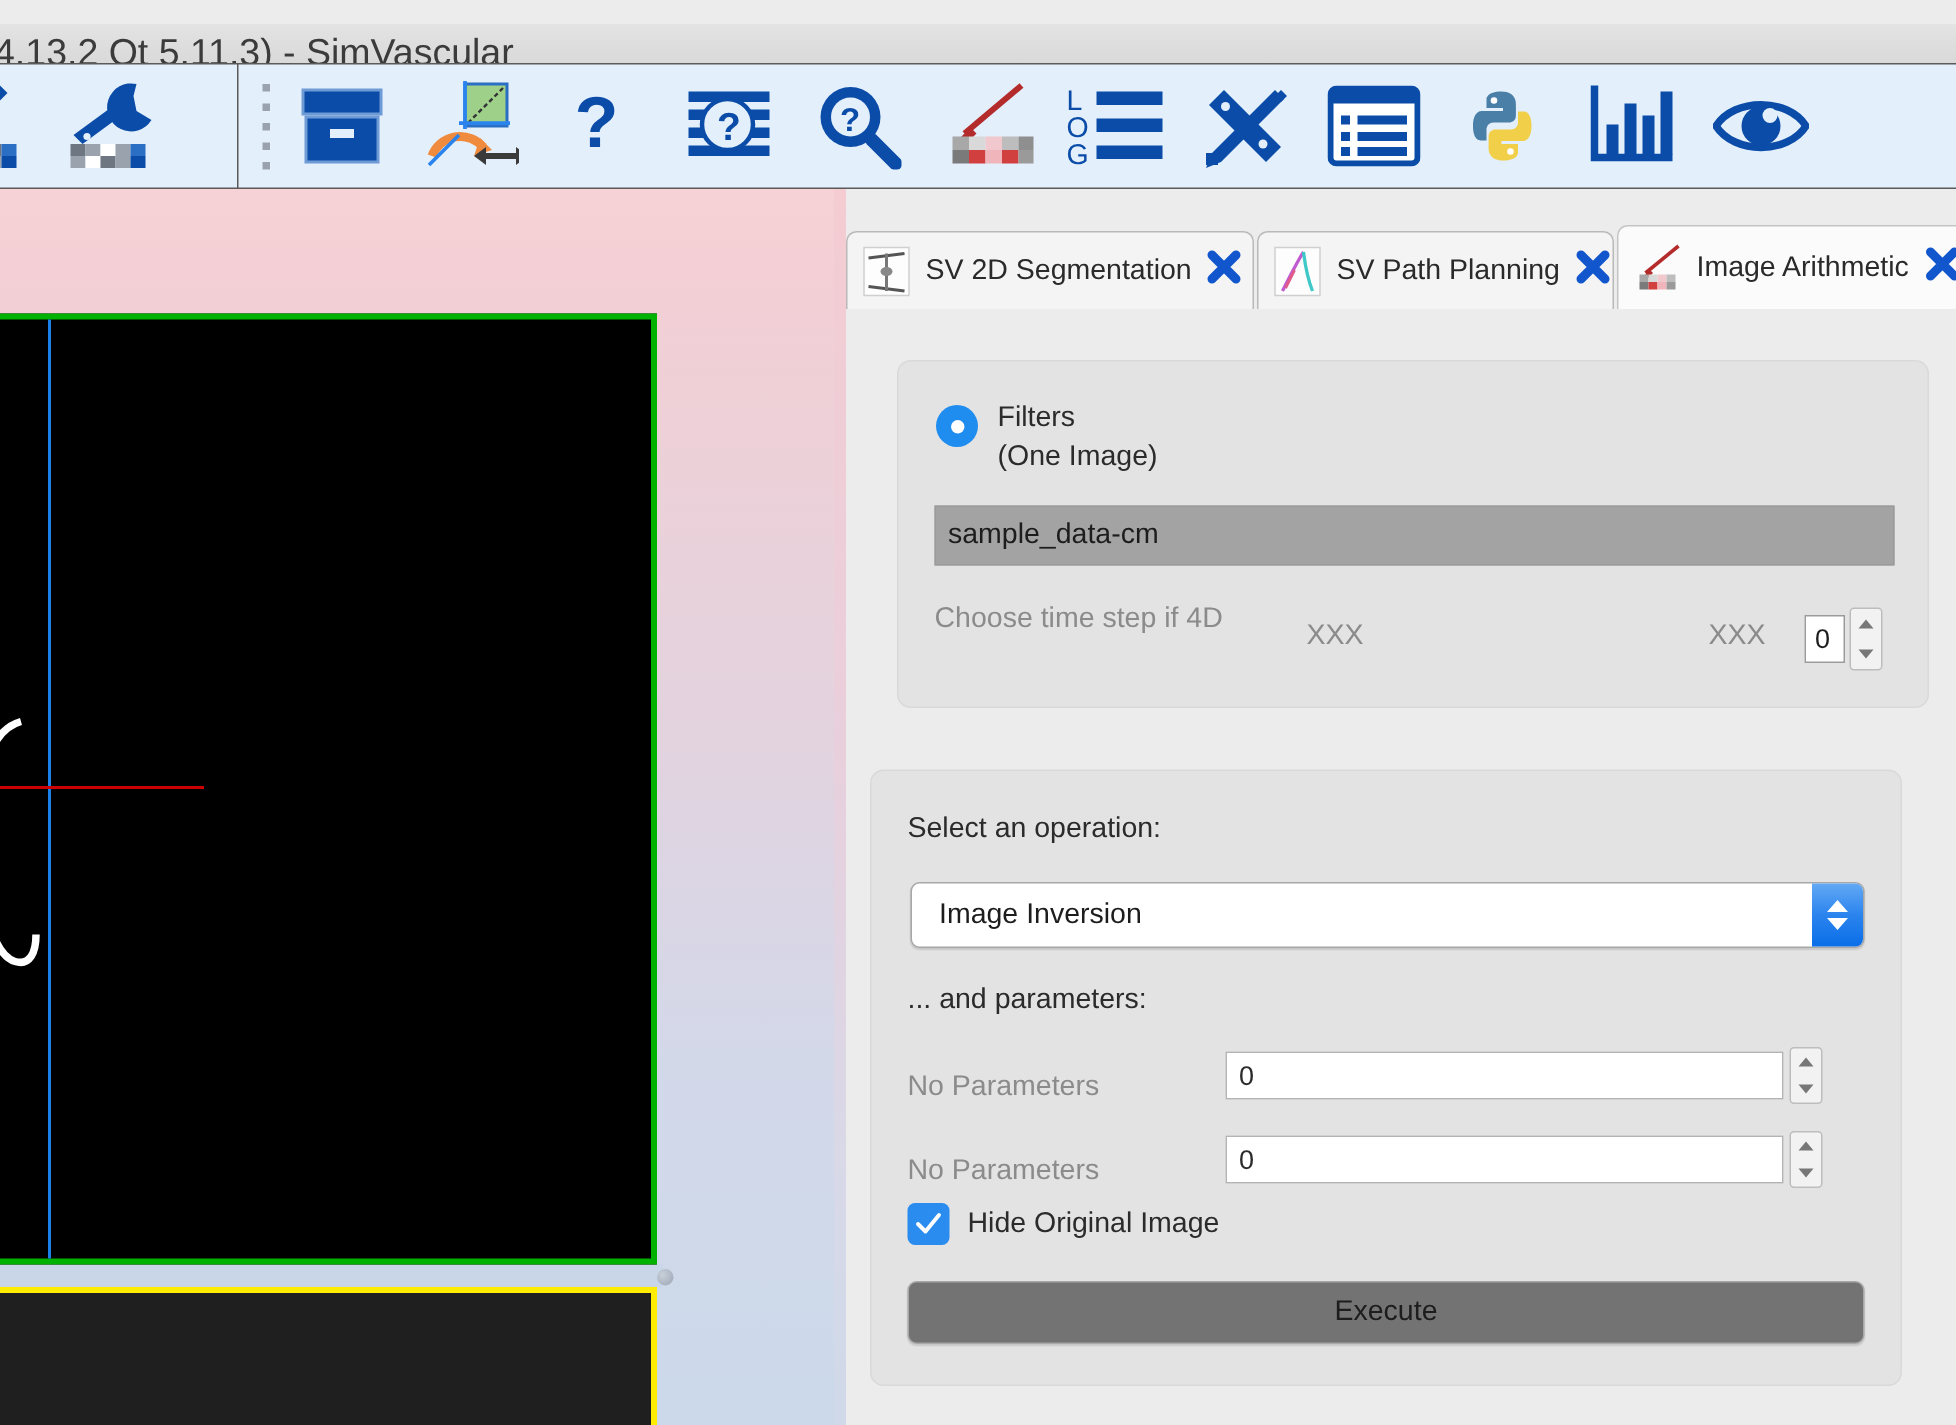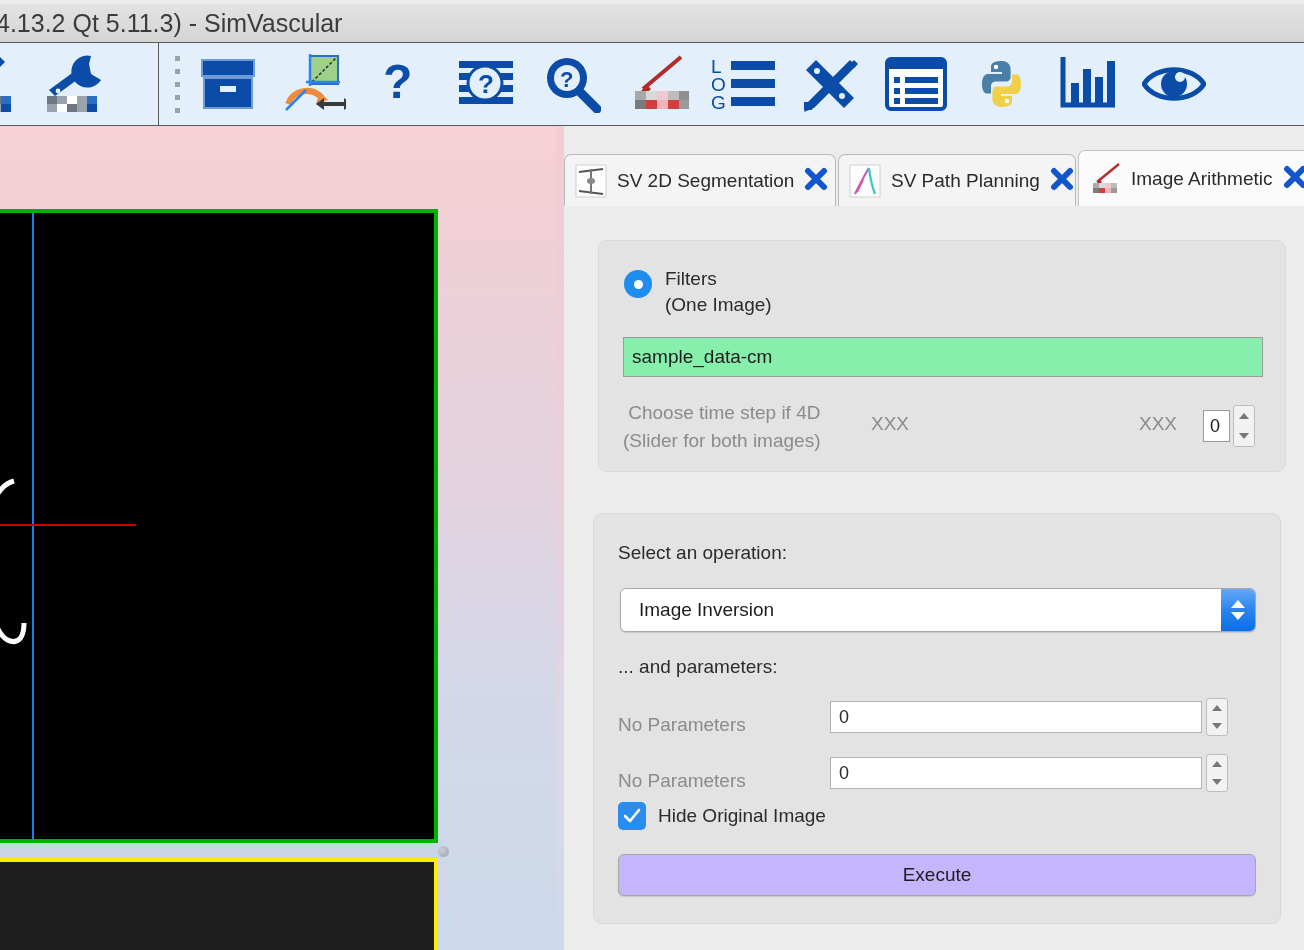--- a/index.html
+++ b/index.html
@@ -6,21 +6,21 @@
     margin: 0; padding: 0;
     width: 1304px; height: 950px;
     overflow: hidden;
     font-family: "Liberation Sans", sans-serif;
     background: #ececec;
   }
   #app { position: relative; width: 1304px; height: 950px; }
 
   
   .titlebar {
-    position: absolute; left: 0; top: 4px; width: 1304px; height: 41px;
+    position: absolute; left: 0; top: 16px; width: 1304px; height: 41px;
     background: linear-gradient(to bottom, #e3e3e3 0%, #d4d4d4 100%);
     border-bottom: 1px solid #9a9a9a;
     box-sizing: border-box;
   }
   .title-text {
     position: absolute; left: -4px; top: 5px;
     font-size: 25px; color: #3b3b3b; white-space: nowrap;
     letter-spacing: 0px;
   }
 
@@ -129,21 +129,21 @@
 
   
   .groupbox {
     position: absolute;
     background: #e3e3e3;
     border: 1px solid #d9d9d9;
     border-radius: 9px;
     box-sizing: border-box;
   }
   #group-source { left: 598px; top: 240px; width: 688px; height: 232px; }
-  #group-op     { left: 593px; top: 513px; width: 688px; height: 411px; }
+  #group-op     { left: 580px; top: 513px; width: 688px; height: 411px; }
 
   .radio-row { position: absolute; left: 25px; top: 25px; display: flex; gap: 196px; }
   .radio-item { display: flex; align-items: flex-start; gap: 13px; }
   .radio-outer {
     width: 28px; height: 28px; border-radius: 50%;
     box-sizing: border-box; flex: 0 0 auto; margin-top: 4px;
   }
   .radio-outer.on {
     background: #1f8cf0;
     display: flex; align-items: center; justify-content: center;
@@ -152,21 +152,21 @@
     content: ""; width: 9px; height: 9px; border-radius: 50%; background: #fff;
   }
   .radio-outer.off {
     background: #fdfdfd; border: 1px solid #9d9d9d;
   }
   .radio-labels { line-height: 26px; }
   .radio-labels div { font-size: 19px; color: #2b2b2b; white-space: nowrap; }
 
   .text-input {
     position: absolute; left: 24px; top: 96px; width: 640px; height: 40px;
-    background: #86efac; border: 1px solid #9b9b9b;
+    background: #a3a3a3; border: 1px solid #9b9b9b;
     box-sizing: border-box;
     font-size: 19px; color: #1d1d1d;
     display: flex; align-items: center; padding-left: 8px;
   }
 
   .hint-block { position: absolute; left: 24px; top: 158px; line-height: 28px; }
   .hint-block div { font-size: 19px; color: #8b8b8b; white-space: nowrap; text-align: right; }
 
   .xxx-a { position: absolute; left: 272px; top: 172px; font-size: 19px; color: #8b8b8b; }
   .xxx-b { position: absolute; left: 540px; top: 172px; font-size: 19px; color: #8b8b8b; }
@@ -231,21 +231,21 @@
   .check-row { position: absolute; left: 24px; top: 288px; display: flex; align-items: center; gap: 12px; }
   .checkbox {
     width: 28px; height: 28px; border-radius: 5px; background: #2b8cf0;
     display: flex; align-items: center; justify-content: center;
   }
   .checkbox svg { display: block; }
   .check-label { font-size: 19px; color: #2b2b2b; text-align: right; }
 
   .exec-btn {
     position: absolute; left: 24px; top: 340px; width: 638px; height: 42px;
-    background: #c4b5fd; border: 1px solid #a8a8a8; border-radius: 6px;
+    background: #737373; border: 1px solid #a8a8a8; border-radius: 6px;
     box-sizing: border-box;
     display: flex; align-items: center; justify-content: center;
     font-size: 19px; color: #1d1d1d;
     box-shadow: 0 1px 1px rgba(0,0,0,0.12);
   }
 </style>
 </head>
 <body>
 
 <div id="app">
@@ -545,21 +545,20 @@
           <div>(One Image)</div>
         </span>
       </div>
 
     </div>
 
     <div class="text-input" placeholder="">sample_data-cm</div>
 
     <div class="hint-block">
       <div>Choose time step if 4D</div>
-      <div>(Slider for both images)</div>
     </div>
 
     <div class="xxx-a">XXX</div>
     <div class="xxx-b">XXX</div>
 
     <div class="spin" id="spin-time">
       <div class="sbox">0</div>
       <div class="sbtns">
         <span class="chev up"></span>
         <span class="chev down"></span>

